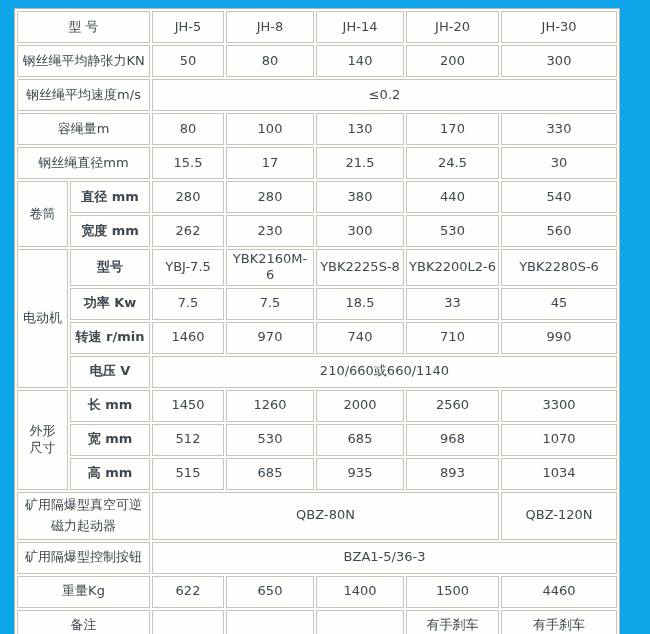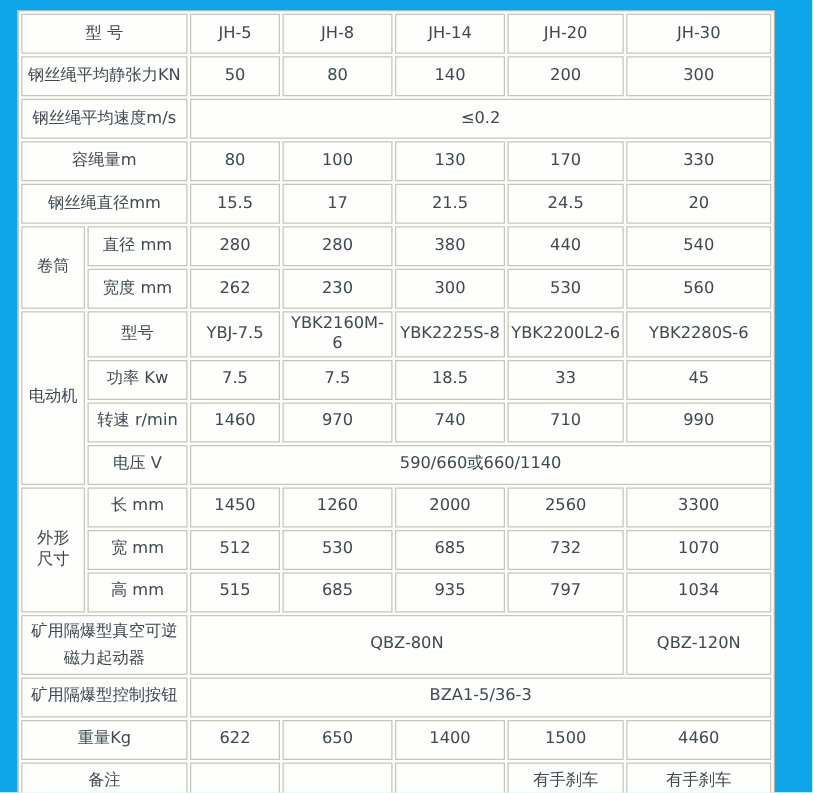--- a/index.html
+++ b/index.html
@@ -39,20 +39,21 @@
   }
   td.rowlabel {
     text-align: left;
     padding-left: 5px;
     font-size: 12.5px;
   }
   td.sublabel {
     text-align: left;
     padding-left: 8px;
     font-size: 12.5px;
+    font-weight: bold;
   }
   td.group {
     text-align: center;
     white-space: pre-line;
     font-size: 12.5px;
   }
   td.centerlabel {
     text-align: center;
     font-size: 12.5px;
   }
@@ -111,21 +112,21 @@
       <td>170</td>
       <td>330</td>
     </tr>
 
     <tr>
       <td colspan="2" class="rowlabel">钢丝绳直径mm</td>
       <td>15.5</td>
       <td>17</td>
       <td>21.5</td>
       <td>24.5</td>
-      <td>20</td>
+      <td>30</td>
     </tr>
 
     <tr>
       <td rowspan="2" class="group">卷筒</td>
       <td class="sublabel">直径 mm</td>
       <td>280</td>
       <td>280</td>
       <td>380</td>
       <td>440</td>
       <td>540</td>
@@ -163,49 +164,49 @@
       <td class="sublabel">转速 r/min</td>
       <td>1460</td>
       <td>970</td>
       <td>740</td>
       <td>710</td>
       <td>990</td>
     </tr>
 
     <tr>
       <td class="sublabel">电压 V</td>
-      <td colspan="5">590/660或660/1140</td>
+      <td colspan="5">210/660或660/1140</td>
     </tr>
 
     <tr>
       <td rowspan="3" class="group">外形
 尺寸</td>
       <td class="sublabel">长 mm</td>
       <td>1450</td>
       <td>1260</td>
       <td>2000</td>
       <td>2560</td>
       <td>3300</td>
     </tr>
 
     <tr>
       <td class="sublabel">宽 mm</td>
       <td>512</td>
       <td>530</td>
       <td>685</td>
-      <td>732</td>
+      <td>968</td>
       <td>1070</td>
     </tr>
 
     <tr>
       <td class="sublabel">高 mm</td>
       <td>515</td>
       <td>685</td>
       <td>935</td>
-      <td>797</td>
+      <td>893</td>
       <td>1034</td>
     </tr>
 
     <tr class="tall">
       <td colspan="2" class="rowlabel">矿用隔爆型真空可逆磁力起动器</td>
       <td colspan="4">QBZ-80N</td>
       <td>QBZ-120N</td>
     </tr>
 
     <tr>

